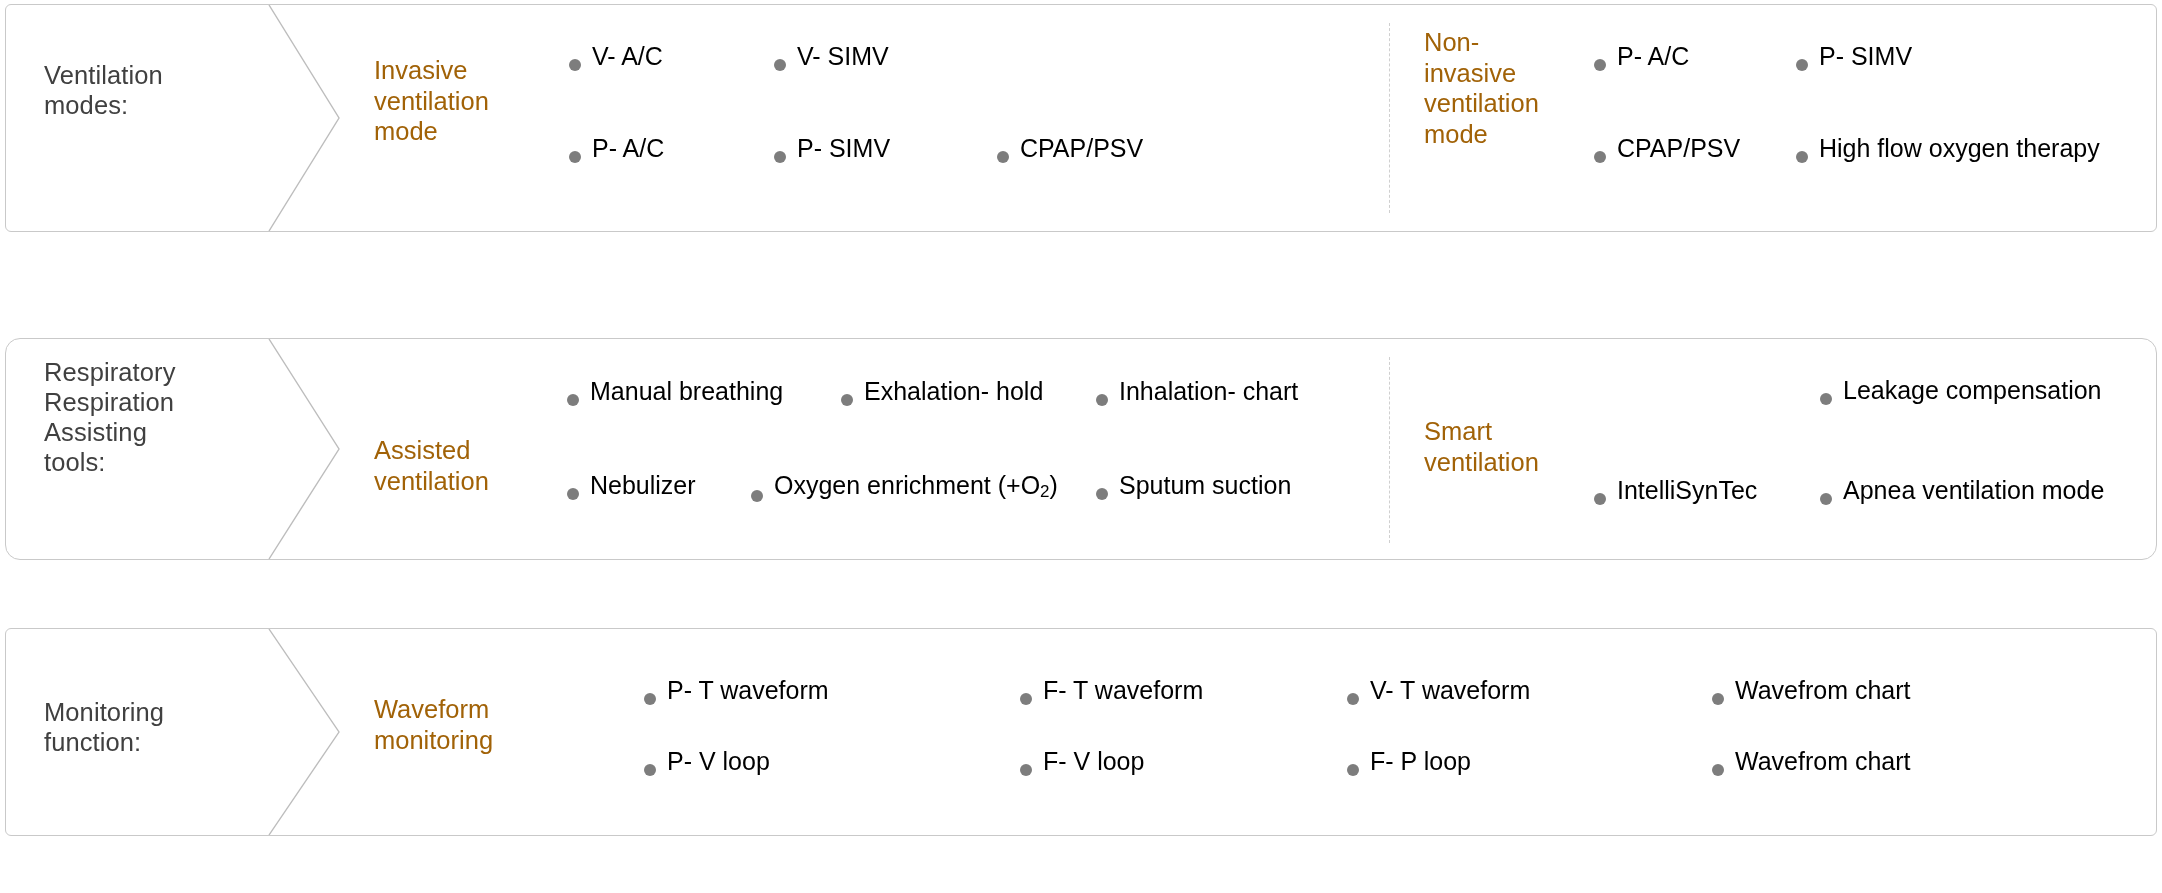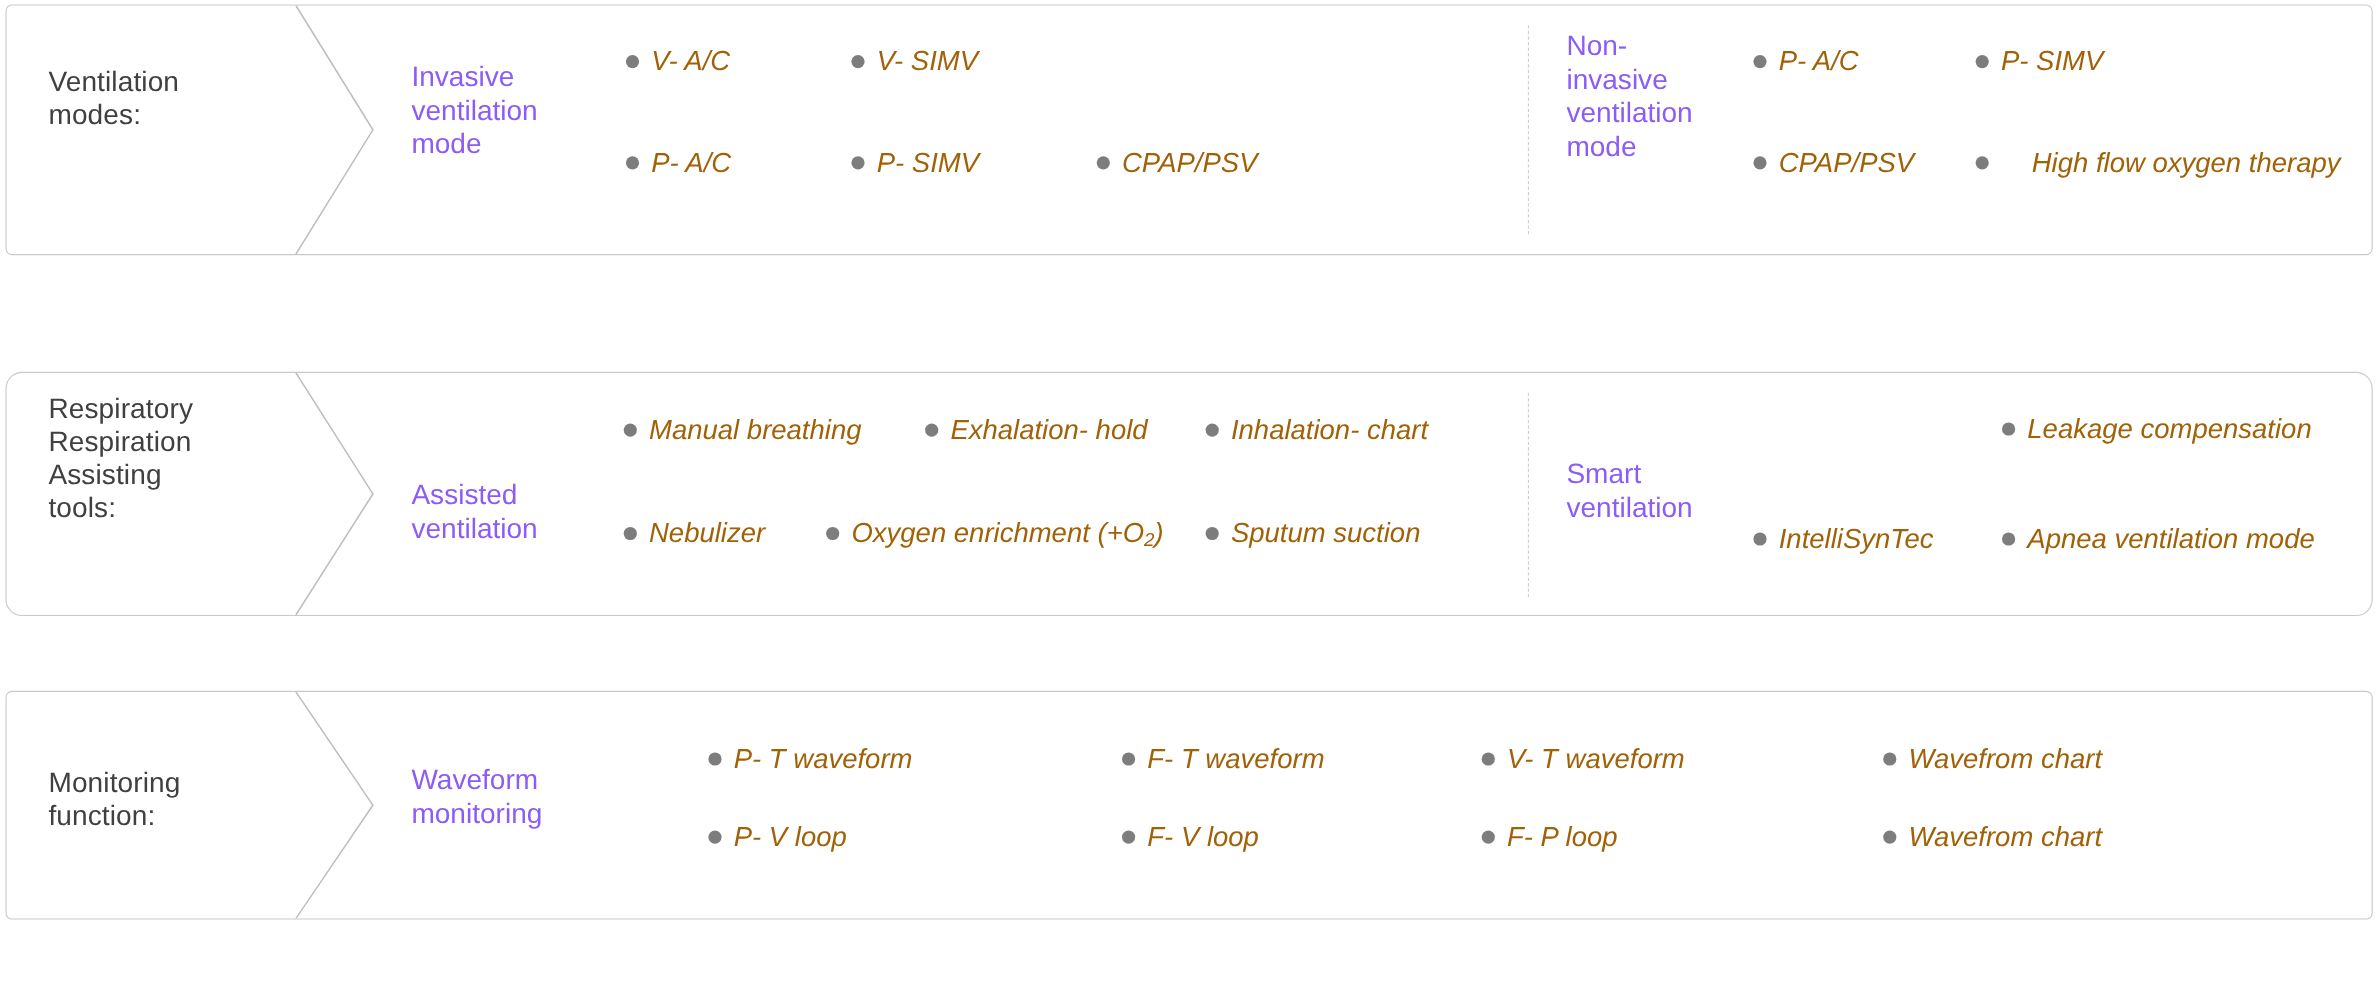--- a/index.html
+++ b/index.html
@@ -62,33 +62,32 @@
     letter-spacing: .1px;
   }
   .cat-label.c0 { top: 55px; }
   .cat-label.c1 { top: 252px; }
 
   
   .group-label {
     position: absolute;
     font-size: 25.5px;
     line-height: 1.2;
-    color: #8b5cf6;
+    color: #a16207;
   }
 
   
   .bullet {
     position: absolute;
     display: flex;
-    align-items: flex-start;
+    align-items: flex-end;
     font-size: 25px;
     line-height: 1.2;
-    color: #a16207;
+    color: #000000;
     white-space: nowrap;
-    font-style: italic;
   }
   .bullet.wrapped { white-space: normal; }
   .dot {
     flex: none;
     width: 12px;
     height: 12px;
     border-radius: 50%;
     background: #7d7d7d;
     margin-top: 9px;
     margin-right: 11px;
@@ -159,21 +158,21 @@
       </div>
       <div class="bullet" style="left:1790px; top:36px;">
         <span class="dot"></span>
         <span class="bullet-text">P- SIMV</span>
       </div>
 
       <div class="bullet" style="left:1588px; top:128px;">
         <span class="dot"></span>
         <span class="bullet-text">CPAP/PSV</span>
       </div>
-      <div class="bullet" style="left:1790px; top:128px;gap:28px;">
+      <div class="bullet" style="left:1790px; top:128px;">
         <span class="dot"></span>
         <span class="bullet-text">High flow oxygen therapy</span>
       </div>
 
     </div>
   </div>
 
   <div class="panel" id="panel-1">
     <div class="panel-inner">
 

